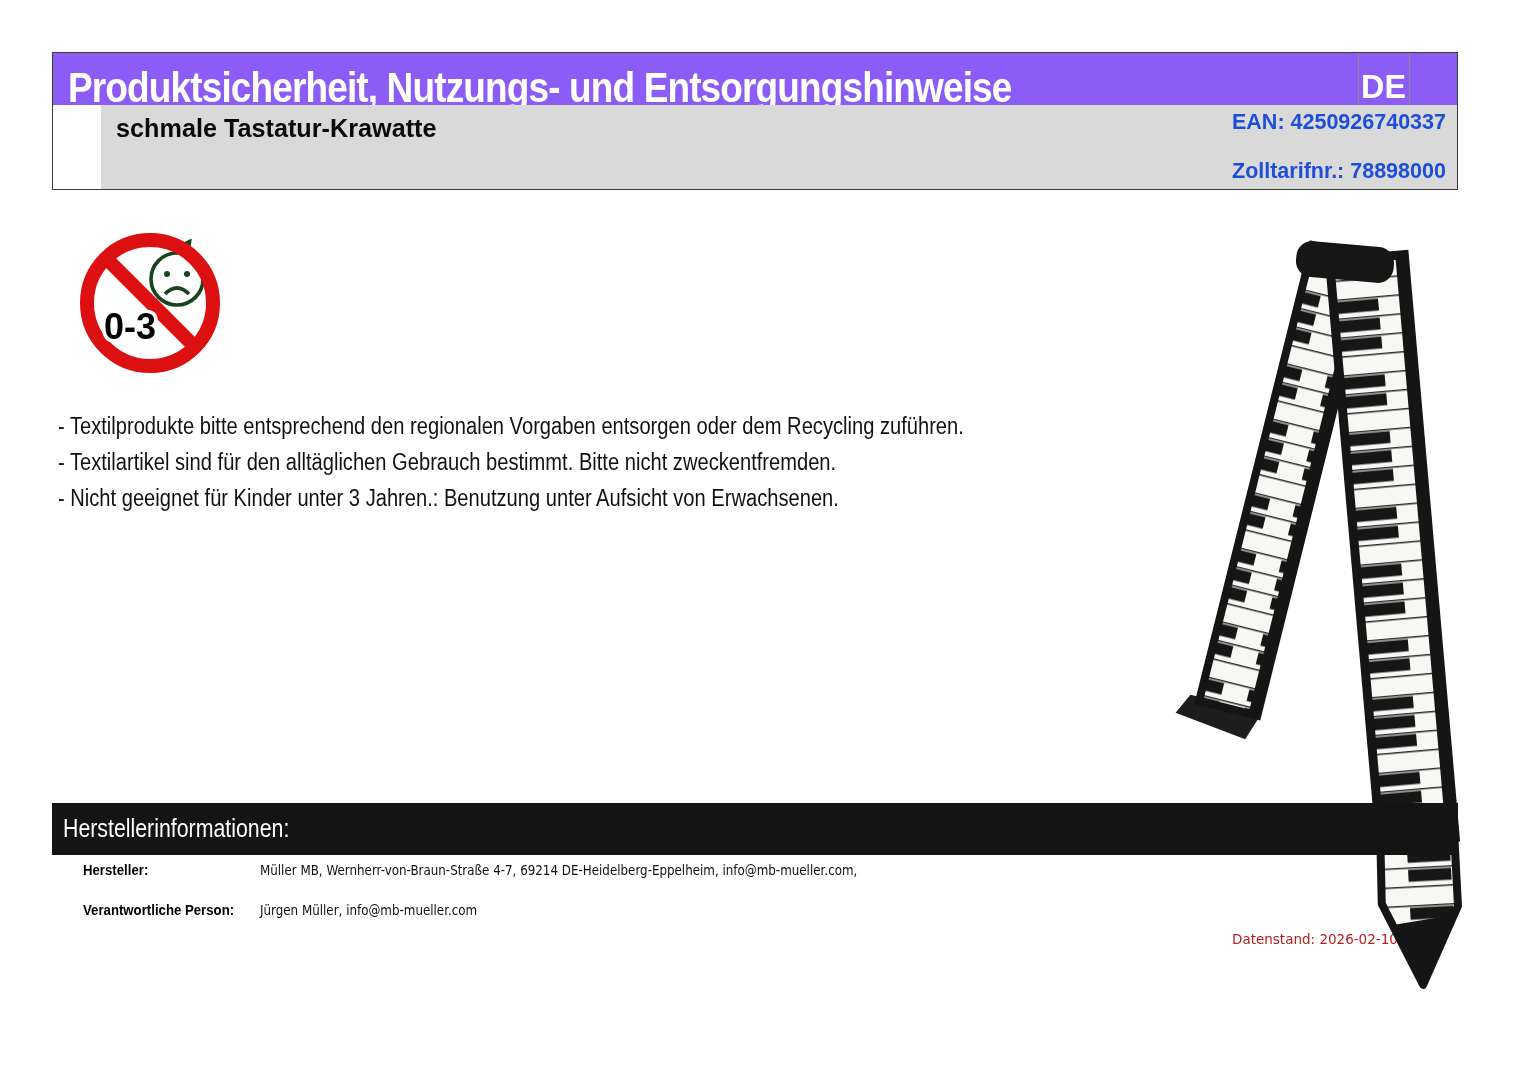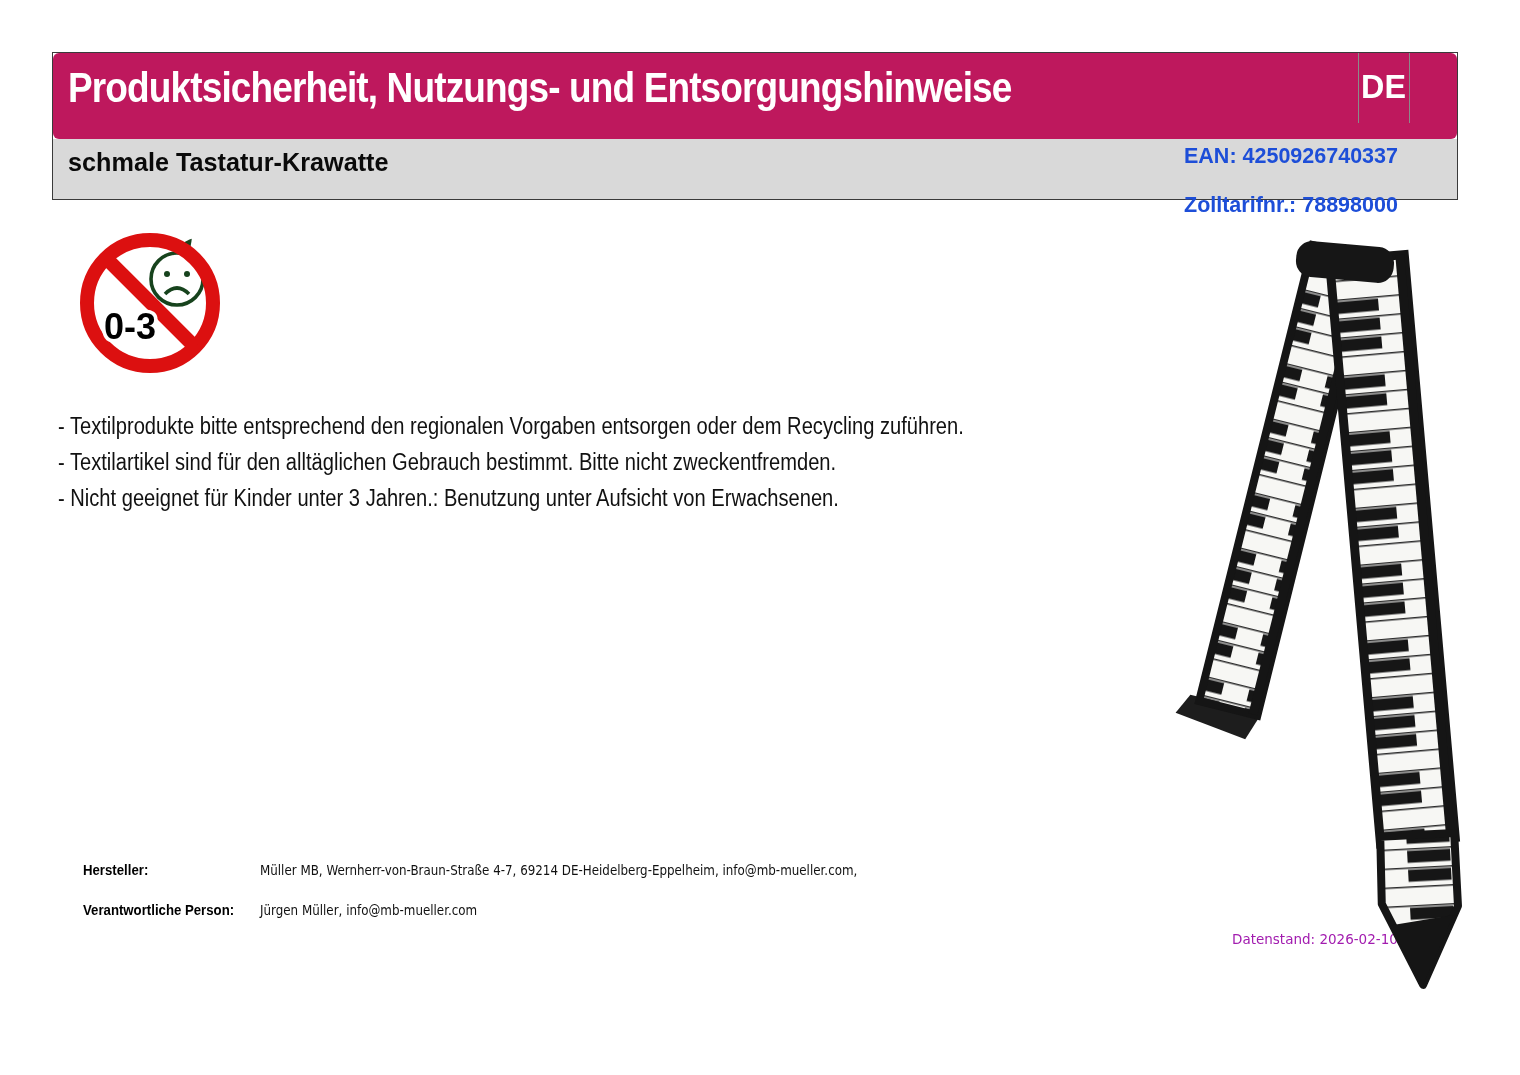--- a/index.html
+++ b/index.html
@@ -4,34 +4,34 @@
 <style>
   * { margin:0; padding:0; box-sizing:border-box; }
   html,body { background:#fff; }
   .page {
     position:relative; width:1520px; height:1075px; background:#ffffff;
     font-family:"Liberation Sans", sans-serif; overflow:hidden;
   }
 
   
   .header-block { position:absolute; left:52px; top:52px; width:1406px; border:1px solid #3a3a3a; }
-  .header-top { position:relative; height:86px; background:#be185d;border-radius:6px; }
+  .header-top { position:relative; height:52px; background:#8b5cf6; }
   .header-title {
     position:absolute; left:15px; top:0; height:70px; line-height:68px;
     color:#fff; font-size:43px; font-weight:bold; letter-spacing:-1px;
     transform:scaleX(0.86); transform-origin:left center; white-space:nowrap;
   }
   .vsep { position:absolute; top:0; width:1px; height:70px; background:#8a8a8a; }
   .vsep.s1 { left:1305px; } .vsep.s2 { left:1356px; }
   .lang-cell {
     position:absolute; left:1305px; top:0; width:51px; height:70px; line-height:66px;
     text-align:center; color:#fff; font-size:34px; font-weight:bold;
     transform:scaleX(0.95); transform-origin:center;
   }
-  .header-sub { position:relative; height:60px; background:#d9d9d9; }
+  .header-sub { position:relative; height:84px; background:#d9d9d9;margin-left:48px; }
   .product-name {
     position:absolute; left:15px; top:8px; font-size:26px; font-weight:bold; color:#0a0a0a;
     transform:scaleX(0.97); transform-origin:left top; white-space:nowrap;
   }
   .id-col { position:absolute; left:1131px; top:0; width:270px; height:80px; }
   .id-line { position:absolute; left:0; font-size:21.5px; font-weight:bold; color:#1d4ed8; white-space:nowrap; }
   .id-line.ean { top:5px; }
   .id-line.zoll { top:54px; }
 
   
@@ -64,21 +64,21 @@
     transform:scaleX(0.88); transform-origin:left top; white-space:nowrap;
   }
   .maker-value {
     position:absolute; left:177px; top:1px; font-size:14px; color:#111;
     font-family:"DejaVu Sans", sans-serif;
     transform:scaleX(0.85); transform-origin:left top; white-space:nowrap;
   }
 
   .datenstand {
     position:absolute; left:1232px; top:931px; z-index:0;
-    font-family:"DejaVu Sans", sans-serif; font-size:13.5px; color:#a21caf; white-space:nowrap;
+    font-family:"DejaVu Sans", sans-serif; font-size:13.5px; color:#b91c1c; white-space:nowrap;
   }
 </style>
 </head>
 <body>
 
 <div class="page">
 
   <div class="header-block">
     <div class="header-top">
       <div class="header-title">Produktsicherheit, Nutzungs- und Entsorgungshinweise</div>
@@ -175,20 +175,23 @@
     <g transform="rotate(-3 265 610)">
       <polygon points="231,595 305,595 305,668 266,745 229,662" fill="url(#keysR)" stroke="#151515" stroke-width="8" stroke-linejoin="round"></polygon>
       <polygon points="236,684 300,677 266,745" fill="#151515"></polygon>
     </g>
 
     <rect x="146" y="4" width="98" height="36" rx="16" fill="#161616" transform="rotate(5 195 22)"></rect>
   </svg>
 
   <div class="datenstand">Datenstand: 2026-02-10</div>
 
+  <div class="footer-bar">
+    <div class="footer-bar-text">Herstellerinformationen:</div>
+  </div>
 
   <div class="maker-row r1">
     <span class="maker-label">Hersteller:</span>
     <span class="maker-value">Müller MB, Wernherr-von-Braun-Straße 4-7, 69214 DE-Heidelberg-Eppelheim, info@mb-mueller.com,</span>
   </div>
   <div class="maker-row r2">
     <span class="maker-label">Verantwortliche Person:</span>
     <span class="maker-value">Jürgen Müller, info@mb-mueller.com</span>
   </div>
 

